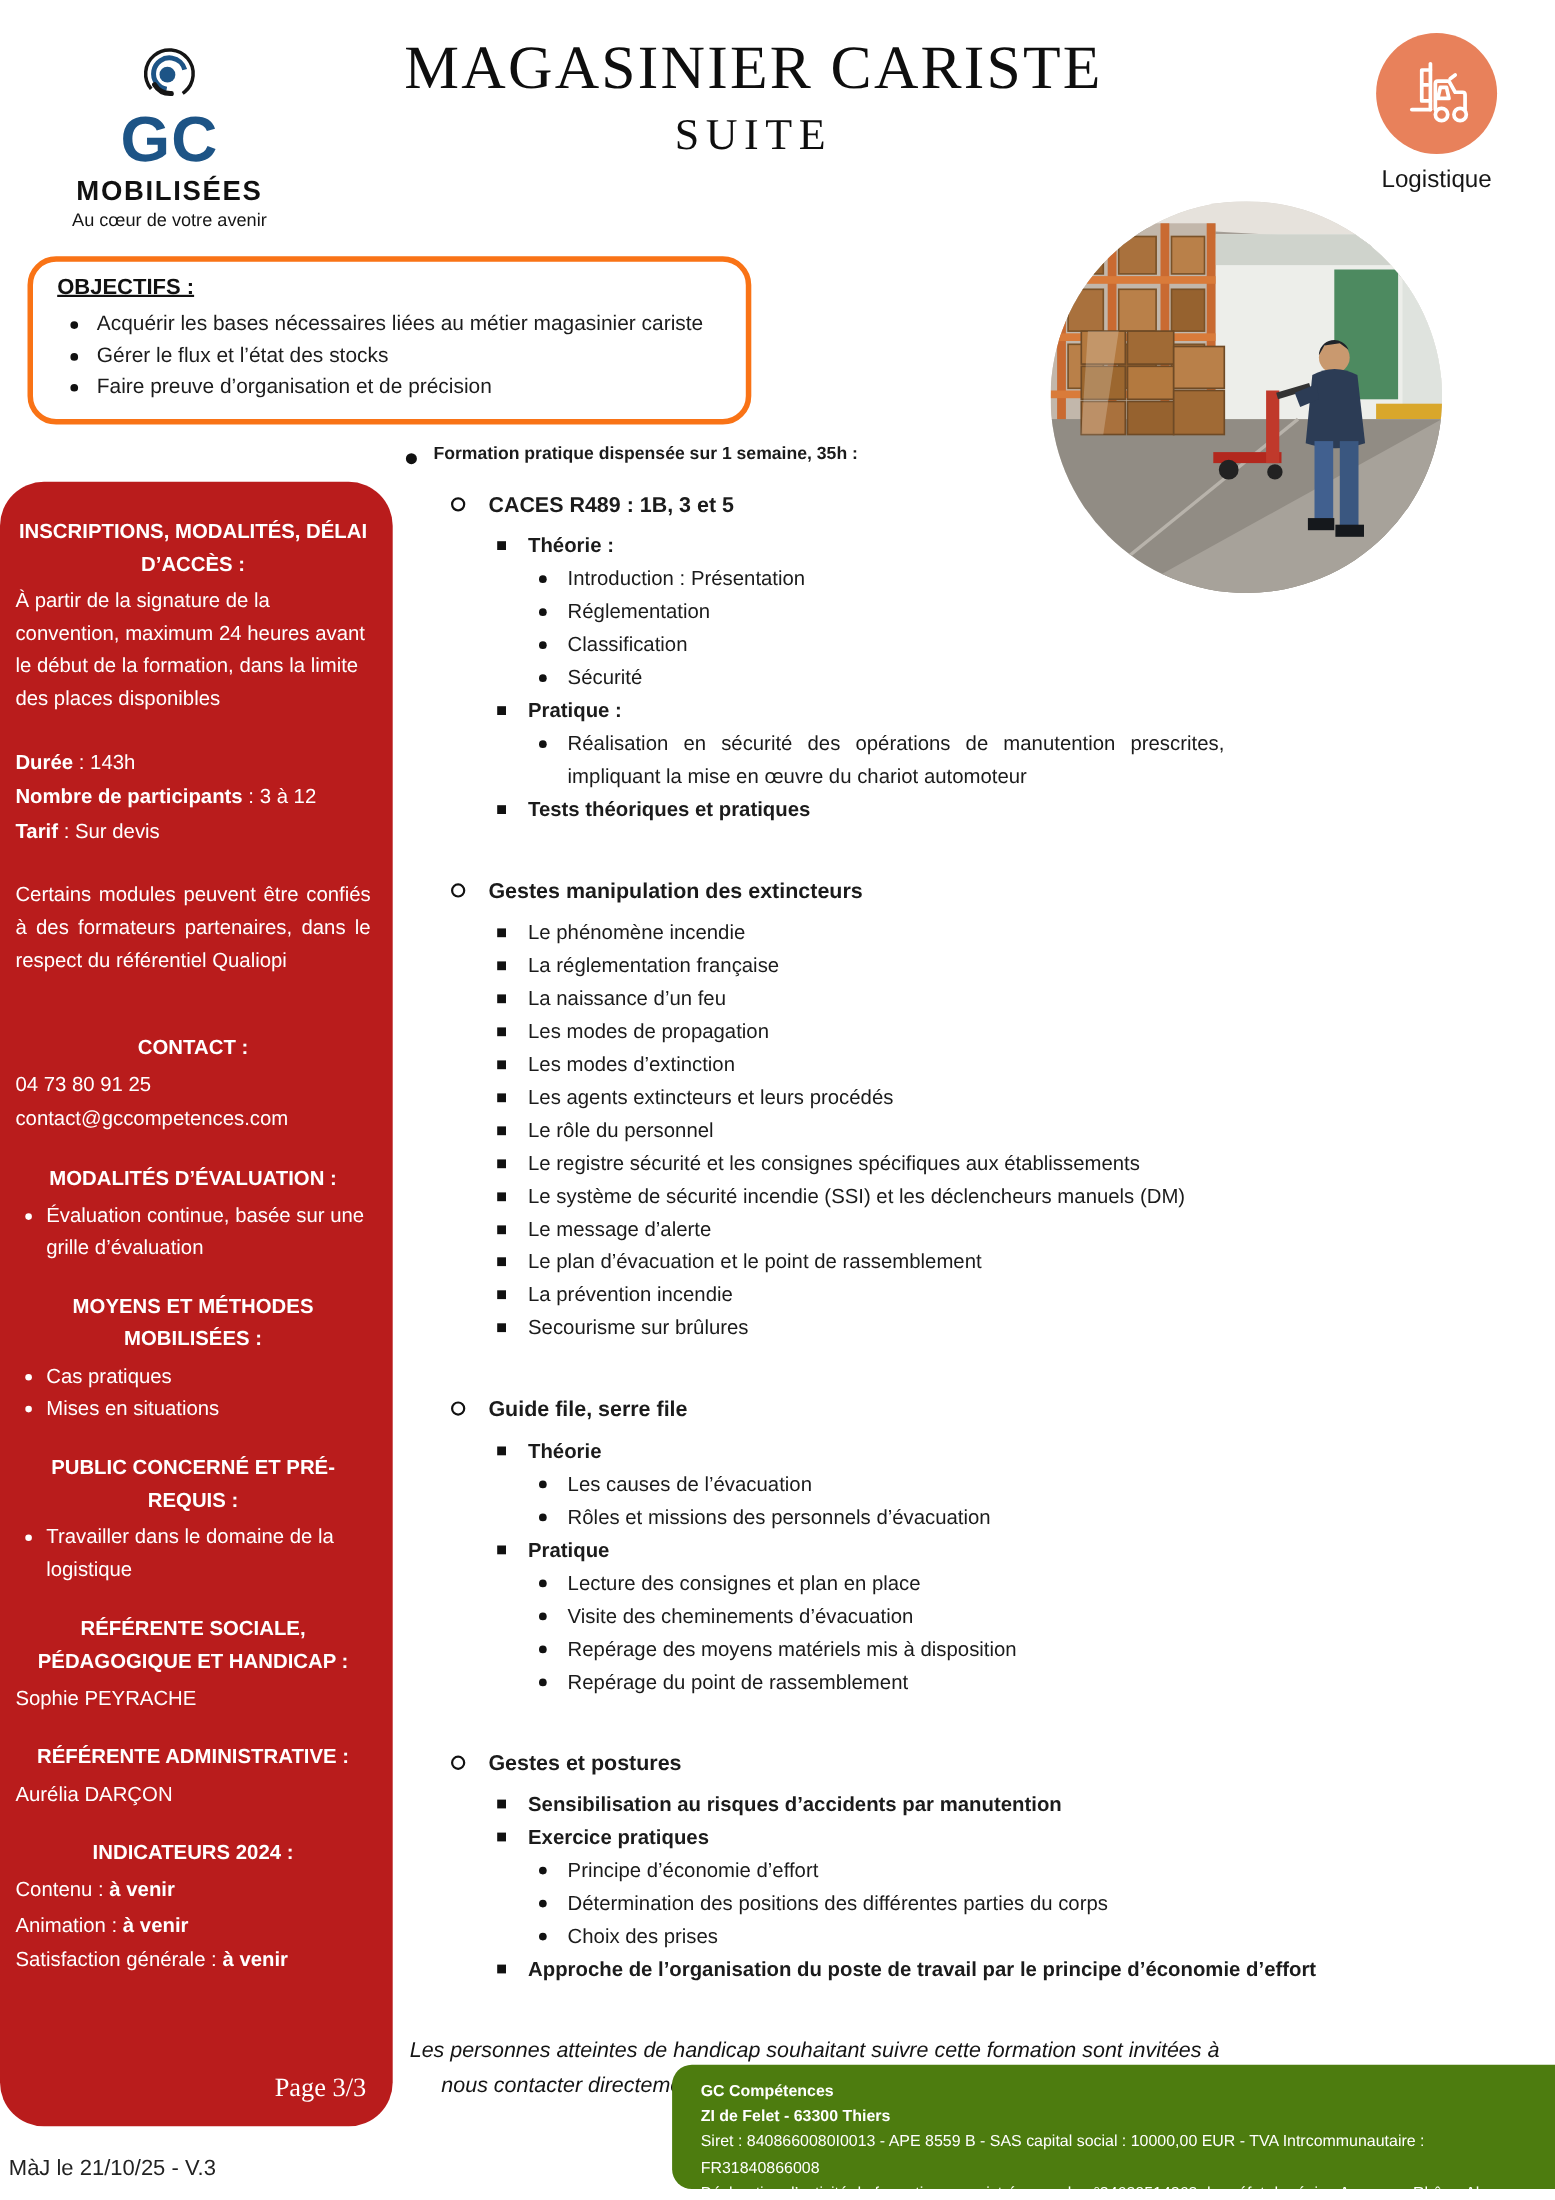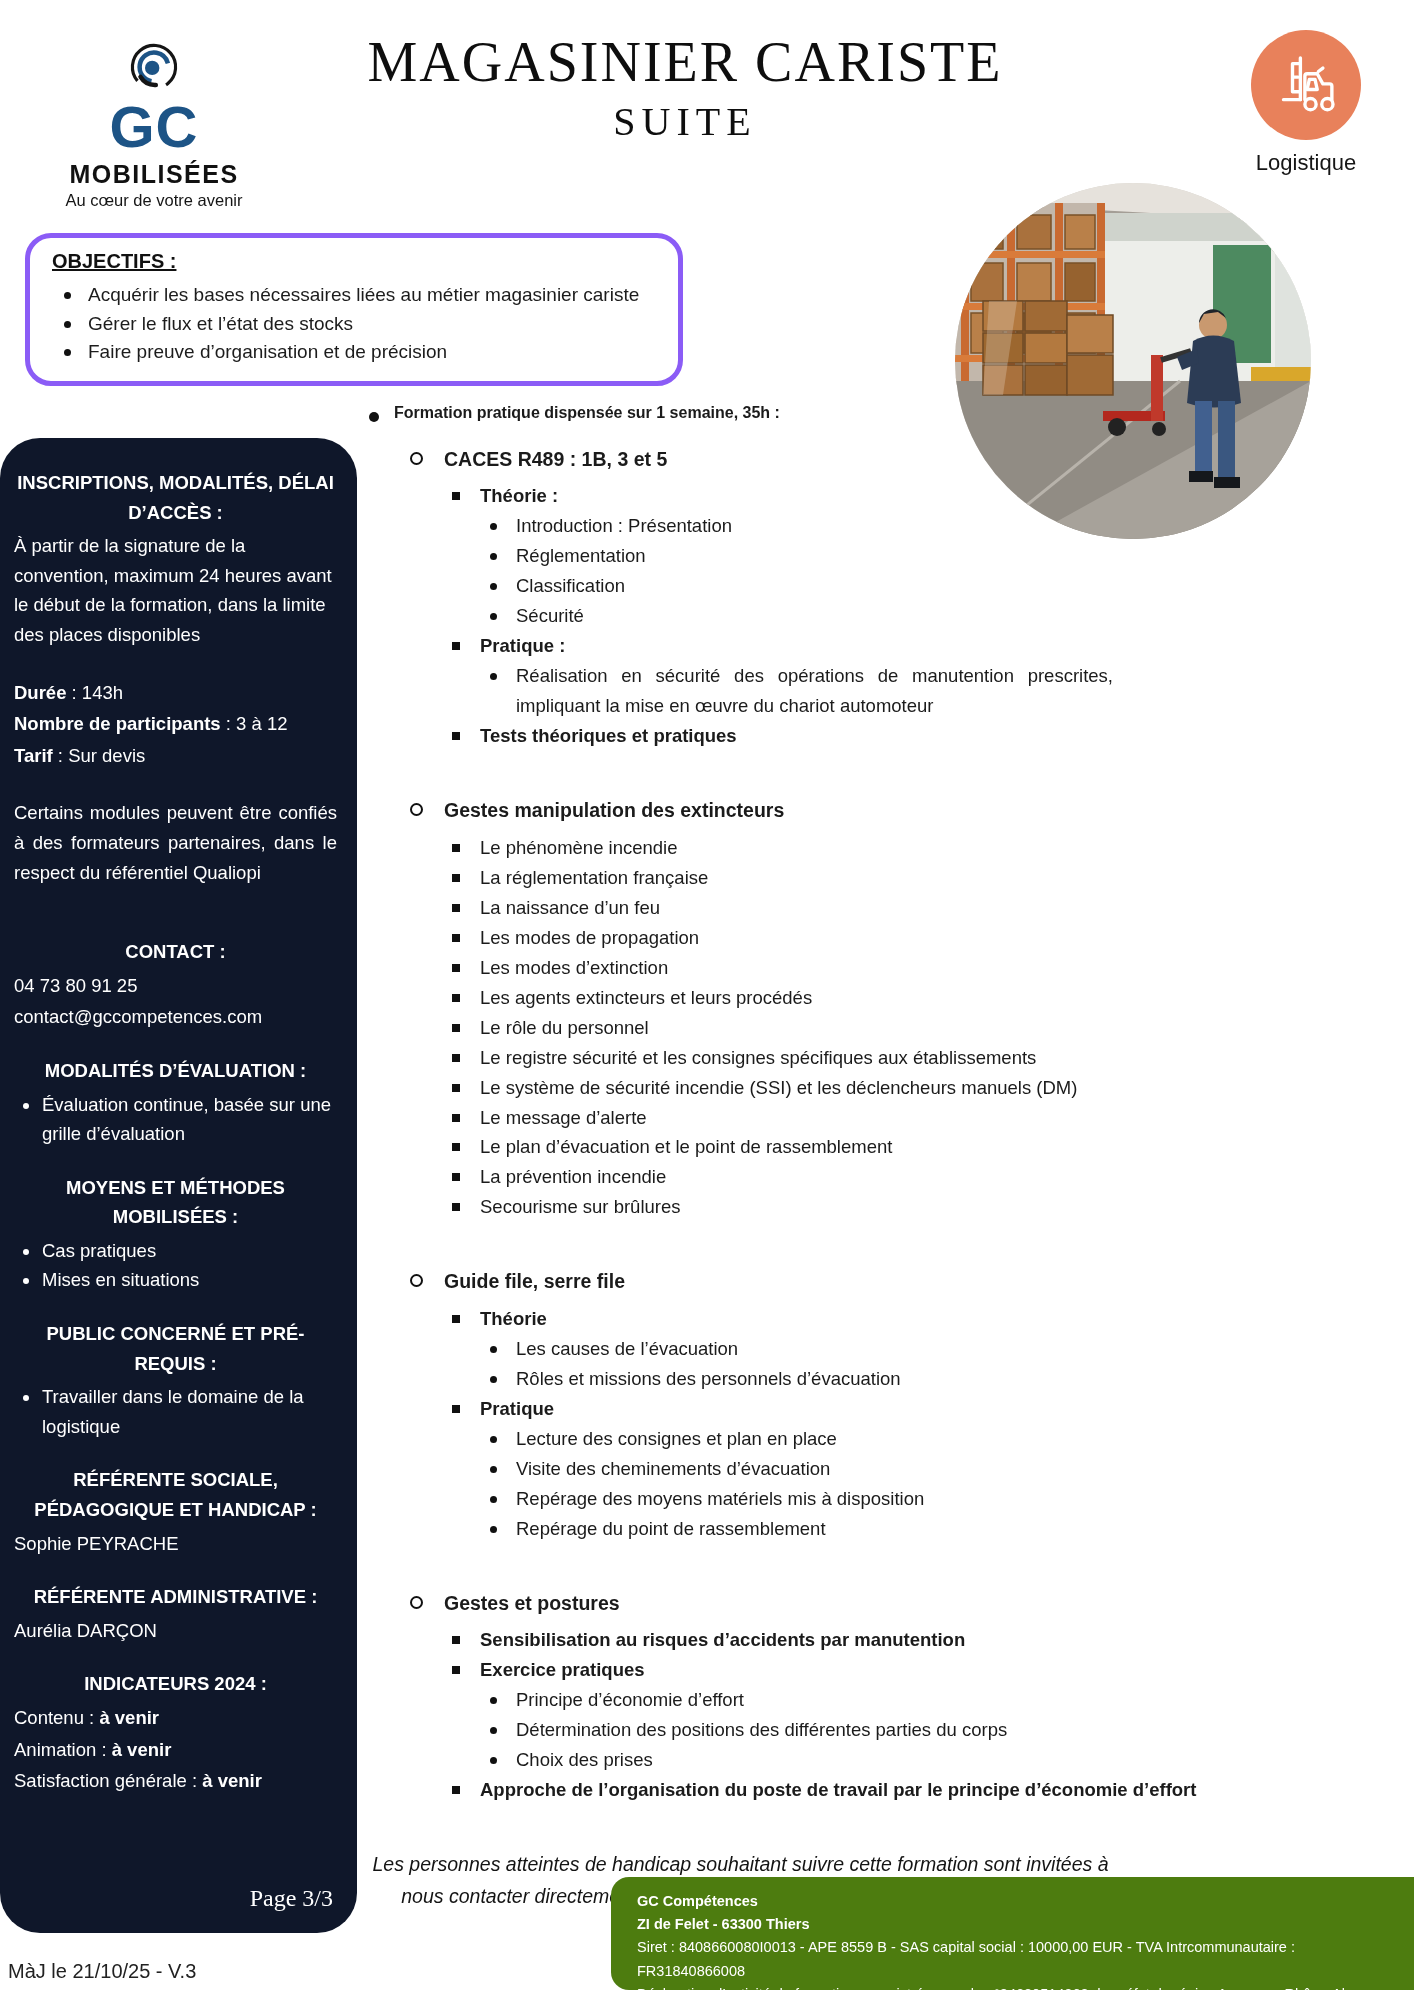--- a/index.html
+++ b/index.html
@@ -17,32 +17,32 @@
   .title-wrap { position:absolute; left:295px; top:30px; width:780px; text-align:center;
     font-family:"Liberation Serif","DejaVu Serif",serif; color:#0e0e0e; }
   .title-main { font-size:56px; font-weight:400; letter-spacing:2px; white-space:nowrap; }
   .title-sub { font-size:40px; font-weight:400; letter-spacing:6px; margin-top:4px; }
   .badge { position:absolute; left:1242px; top:30px; width:128px; text-align:center; }
   .badge-circle { width:110px; height:110px; border-radius:50%; background:#E8815B;
     margin:0 auto; display:flex; align-items:center; justify-content:center; }
   .badge-label { margin-top:10px; font-size:22px; color:#161616; }
   
   .objectifs { position:absolute; left:25px; top:233px; width:658px; height:153px;
-    border:5px solid #8b5cf6; border-radius:26px; padding:12px 24px 10px 22px; background:#fff; }
+    border:5px solid #f97316; border-radius:26px; padding:12px 24px 10px 22px; background:#fff; }
   .obj-h { font-size:20px; font-weight:bold; text-decoration:underline; margin-bottom:8px; color:#111; }
   .obj-ul { list-style:none; }
   .obj-ul li { position:relative; padding-left:36px; font-size:19px; line-height:1.5; color:#1c1c1c; }
   .obj-ul li::before { content:""; position:absolute; left:12px; top:11px; width:7px; height:7px;
     border-radius:50%; background:#111; }
   
   .photo { position:absolute; left:955px; top:183px; width:356px; height:356px;
     border-radius:50%; overflow:hidden; }
   
   .sidebar { position:absolute; left:0; top:438px; width:357px; height:1495px;
-    background:#0f172a; border-radius:40px; color:#ffffff; padding:30px 18px 70px 12px;
+    background:#b91c1c; border-radius:40px; color:#ffffff; padding:30px 18px 70px 12px;
     font-size:18.5px; line-height:1.6; }
   .sb-h { font-weight:bold; text-align:center; margin:24px 4px 4px; }
   .sb-h.first { margin-top:0; }
   .sb-p { margin:2px 2px 0; }
   .sb-p.justify { text-align:justify; }
   .sb-gap { height:26px; }
   .sb-ul { list-style:none; }
   .sb-ul li { position:relative; padding-left:30px; }
   .sb-ul li::before { content:""; position:absolute; left:11px; top:13px; width:6px; height:6px;
     border-radius:50%; background:#ffffff; }

